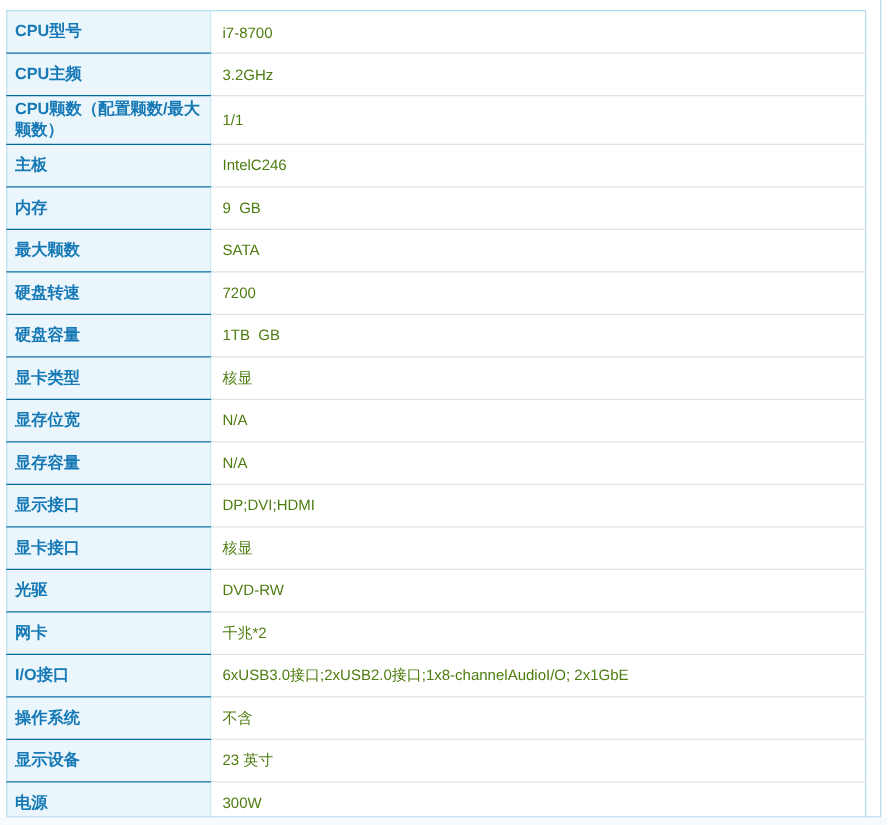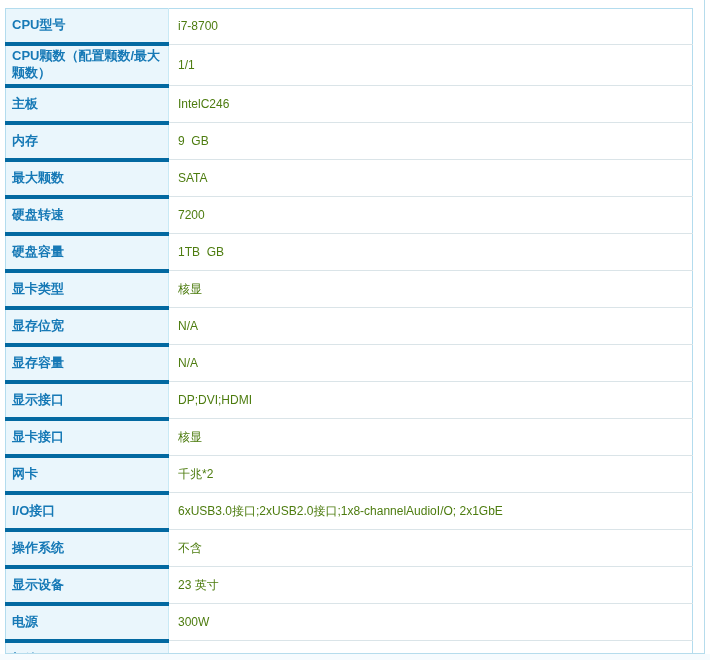--- a/index.html
+++ b/index.html
@@ -30,21 +30,21 @@
     height: 29px;
     overflow: hidden;
   }
   td.label {
     width: 152px;
     background: #eaf6fc;
     color: #1679b6;
     font-weight: bold;
     font-size: 13px;
     padding: 2px 4px 2px 6px;
-    border-bottom: 4px solid #0369a1;
+    border-bottom: 1px solid #0369a1;
     border-right: 1px solid #c9e9f5;
     line-height: 1.3;
   }
   td.value {
     background: #ffffff;
     color: #4d7c0f;
     font-size: 12px;
     padding: 2px 6px 2px 9px;
     border-bottom: 1px solid #dae4e8;
     white-space: pre-wrap;
@@ -78,20 +78,24 @@
 <body>
 
 <div id="screen">
   <table class="spec">
     <tbody>
         <tr>
           <td class="label">CPU型号</td>
           <td class="value">i7-8700</td>
         </tr>
         <tr>
+          <td class="label">CPU主频</td>
+          <td class="value">3.2GHz</td>
+        </tr>
+        <tr>
           <td class="label">CPU颗数（配置颗数/最大颗数）</td>
           <td class="value">1/1</td>
         </tr>
         <tr>
           <td class="label">主板</td>
           <td class="value">IntelC246</td>
         </tr>
         <tr>
           <td class="label">内存</td>
           <td class="value">9  GB</td>
@@ -122,20 +126,24 @@
         </tr>
         <tr>
           <td class="label">显示接口</td>
           <td class="value">DP;DVI;HDMI</td>
         </tr>
         <tr>
           <td class="label">显卡接口</td>
           <td class="value">核显</td>
         </tr>
         <tr>
+          <td class="label">光驱</td>
+          <td class="value">DVD-RW</td>
+        </tr>
+        <tr>
           <td class="label">网卡</td>
           <td class="value">千兆*2</td>
         </tr>
         <tr>
           <td class="label">I/O接口</td>
           <td class="value">6xUSB3.0接口;2xUSB2.0接口;1x8-channelAudioI/O; 2x1GbE</td>
         </tr>
         <tr>
           <td class="label">操作系统</td>
           <td class="value">不含</td>

